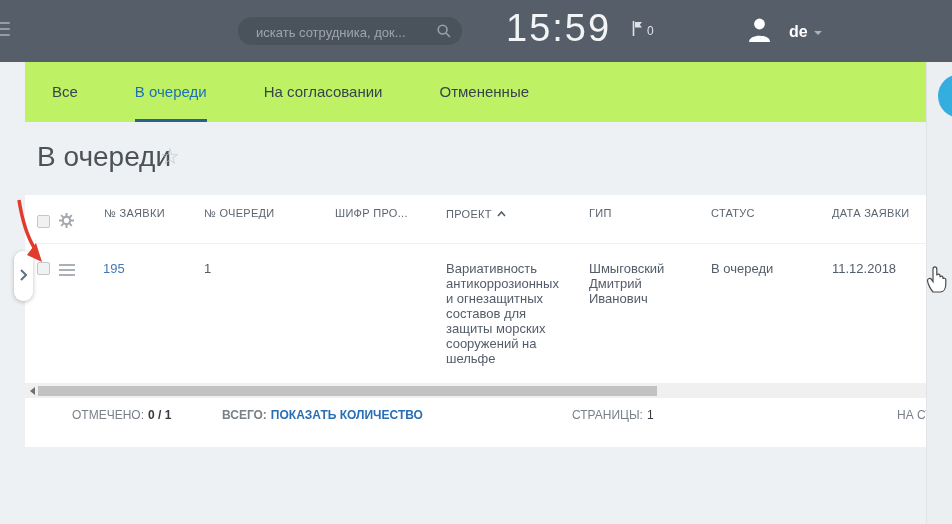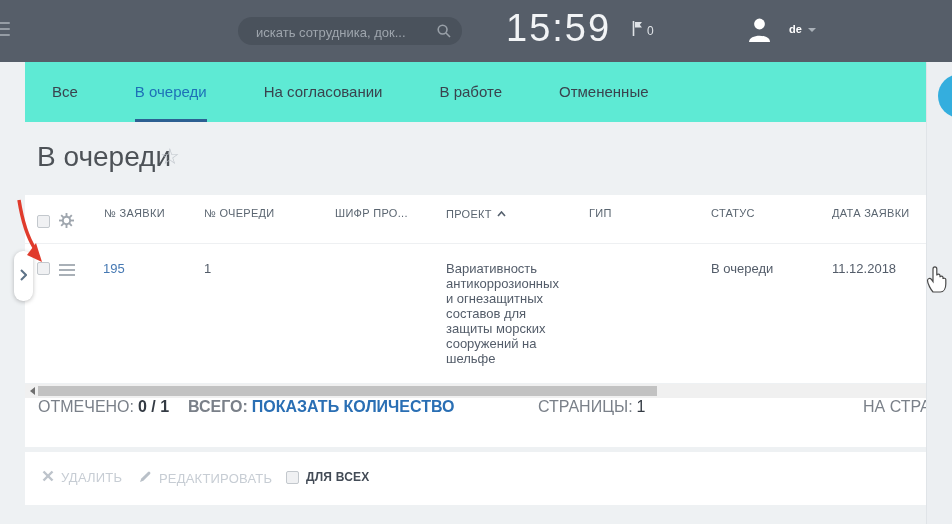--- a/index.html
+++ b/index.html
@@ -19,26 +19,26 @@
   .search input{position:absolute;left:16px;top:0;width:178px;height:28px;border:0;outline:0;
           background:transparent;color:#cfd4d9;font-size:13px;font-family:inherit;}
   .search input::placeholder{color:#9ea5ad;opacity:1;}
   .search .sicon{position:absolute;right:10px;top:6px;}
   .clock{position:absolute;left:506px;top:7px;font-size:38px;font-weight:300;
          color:#f2f4f6;letter-spacing:2px;}
   .flagbox{position:absolute;left:632px;top:21px;display:flex;align-items:center;gap:4px;}
   .flagcount{color:#dfe3e7;font-size:12px;}
   .avatar{position:absolute;left:747px;top:16px;}
   .userbox{position:absolute;left:789px;top:23px;display:flex;align-items:center;gap:6px;}
-  .username{color:#ffffff;font-size:11px;font-weight:700;}
+  .username{color:#ffffff;font-size:16px;font-weight:700;}
   .caret{width:0;height:0;border-left:4px solid transparent;border-right:4px solid transparent;
          border-top:4px solid #aab1b9;margin-top:2px;}
 
   
-  .tabbar{position:absolute;left:25px;top:62px;width:901px;height:60px;background:#5eead4;
+  .tabbar{position:absolute;left:25px;top:62px;width:901px;height:60px;background:#bef264;
           display:flex;align-items:stretch;padding-left:27px;gap:57px;box-sizing:border-box;}
   .tab{font-size:15px;color:#39434e;line-height:60px;height:60px;cursor:pointer;white-space:nowrap;}
   .tab.active{color:#1d70b7;box-shadow:inset 0 -3px 0 #2d6092;}
 
   
   .pagetitle{position:absolute;left:37px;top:141px;font-size:28px;font-weight:300;color:#4d5257;}
   .star{position:absolute;left:160px;top:144px;font-size:22px;color:#c0c6cc;cursor:pointer;}
 
   
   .gridpanel{position:absolute;left:25px;top:195px;width:901px;height:188px;background:#ffffff;overflow:hidden;}
@@ -58,21 +58,21 @@
             display:flex;align-items:center;justify-content:center;}
 
   
   .hscroll{position:absolute;left:25px;top:384px;width:901px;height:14px;background:#f0f0f0;}
   .harrow{position:absolute;left:5px;top:3px;width:0;height:0;border-top:4px solid transparent;
           border-bottom:4px solid transparent;border-right:5px solid #6f6f6f;cursor:pointer;}
   .hthumb{position:absolute;left:13px;top:2px;width:619px;height:10px;background:#c2c2c2;cursor:pointer;}
 
   
   .gridfooter{position:absolute;left:25px;top:398px;width:901px;height:49px;background:#ffffff;overflow:hidden;}
-  .fgroup{position:absolute;top:0;font-size:16px;color:#7a8089;white-space:nowrap;}
+  .fgroup{position:absolute;top:10px;font-size:12px;color:#7a8089;white-space:nowrap;margin-left:34px;}
   .fgroup .val{color:#343b44;font-weight:700;margin-left:4px;}
   .fgroup .valplain{color:#343b44;margin-left:4px;}
   .flink{color:#2a6fb4;margin-left:4px;cursor:pointer;}
 
   
   .actionbar{position:absolute;left:25px;top:452px;width:901px;height:53px;background:#ffffff;}
   .agroup{position:absolute;top:18px;display:flex;align-items:center;gap:7px;font-size:13px;
           color:#c7cdd4;letter-spacing:.2px;white-space:nowrap;}
   .agroup.dark{color:#434b56;font-size:12px;font-weight:700;}
 
@@ -128,21 +128,20 @@
     <div class="userbox">
       <span class="username">de</span>
       <span class="caret"></span>
     </div>
   </div>
 
   <div class="tabbar">
     <div class="tab">Все</div>
     <div class="tab active">В очереди</div>
     <div class="tab">На согласовании</div>
-    <div class="tab">В работе</div>
     <div class="tab">Отмененные</div>
   </div>
 
   <div class="pagetitle">В очереди</div>
   <div class="star">☆</div>
 
   <div class="gridpanel">
 
     <span class="cb abs" style="left:12px;top:20px;"></span>
     <span class="abs" style="left:34px;top:18px;">
@@ -177,20 +176,21 @@
     <span class="cb abs" style="left:12px;top:67px;"></span>
     <span class="rowmenu">
         <i></i>
         <i></i>
         <i style="margin-bottom:0;"></i>
       </span>
     <span class="cell linkblue" style="left:78px;">195</span>
     <span class="cell" style="left:179px;">1</span>
     <span class="cell" style="left:310px;"></span>
     <span class="cell" style="left:421px;width:122px;">Вариативность антикоррозионных и огнезащитных составов для защиты морских сооружений на шельфе</span>
+    <span class="cell" style="left:564px;width:90px;">Шмыговский Дмитрий Иванович</span>
     <span class="cell" style="left:686px;">В очереди</span>
     <span class="cell" style="left:807px;">11.12.2018</span>
   </div>
 
   <div class="expander">
     <span>
       <svg width="7" height="12" viewBox="0 0 7 12">
         <polyline points="1,1 6,6 1,11" fill="none" stroke="#5d7287" stroke-width="2"></polyline>
       </svg>
     </span>
@@ -207,43 +207,20 @@
     </span>
     <span class="fgroup" style="left:163px;font-weight:bold;">
       <span>ВСЕГО:</span><span class="flink">ПОКАЗАТЬ КОЛИЧЕСТВО</span>
     </span>
     <span class="fgroup" style="left:513px;">
       <span>СТРАНИЦЫ:</span><span class="valplain">1</span>
     </span>
     <span class="fgroup" style="left:838px;">НА СТРАНИЦ</span>
   </div>
 
-  <div class="actionbar">
-    <span class="agroup" style="left:17px;">
-      <span>
-        <svg width="12" height="12" viewBox="0 0 12 12">
-          <line x1="1.5" y1="1.5" x2="10.5" y2="10.5" stroke="#bdc3cb" stroke-width="2.4"></line>
-          <line x1="10.5" y1="1.5" x2="1.5" y2="10.5" stroke="#bdc3cb" stroke-width="2.4"></line>
-        </svg>
-      </span>
-      <span>УДАЛИТЬ</span>
-    </span>
-    <span class="agroup" style="left:114px;">
-      <span>
-        <svg width="13" height="13" viewBox="0 0 13 13">
-          <path d="M1 12 L2.3 8.6 L9 1.9 a1.5 1.5 0 0 1 2.1 2.1 L4.4 10.7 Z" fill="#b9c0c8"></path>
-        </svg>
-      </span>
-      <span>РЕДАКТИРОВАТЬ</span>
-    </span>
-    <span class="agroup dark" style="left:261px;">
-      <span class="cb"></span>
-      <span>ДЛЯ ВСЕХ</span>
-    </span>
-  </div>
 
   <div class="rightrail"></div>
   <div class="helpcircle"></div>
 
   <svg class="abs annot" style="left:8px;top:197px;" width="44" height="72" viewBox="0 0 44 72">
     <path d="M11 3 C14 22 18 38 27 52" fill="none" stroke="#e03b2c" stroke-width="3.5"></path>
     <polygon points="34,65 19,58 28,46" fill="#e03b2c"></polygon>
   </svg>
 
   <svg class="abs annot" style="left:924px;top:262px;" width="26" height="32" viewBox="0 0 26 32">

